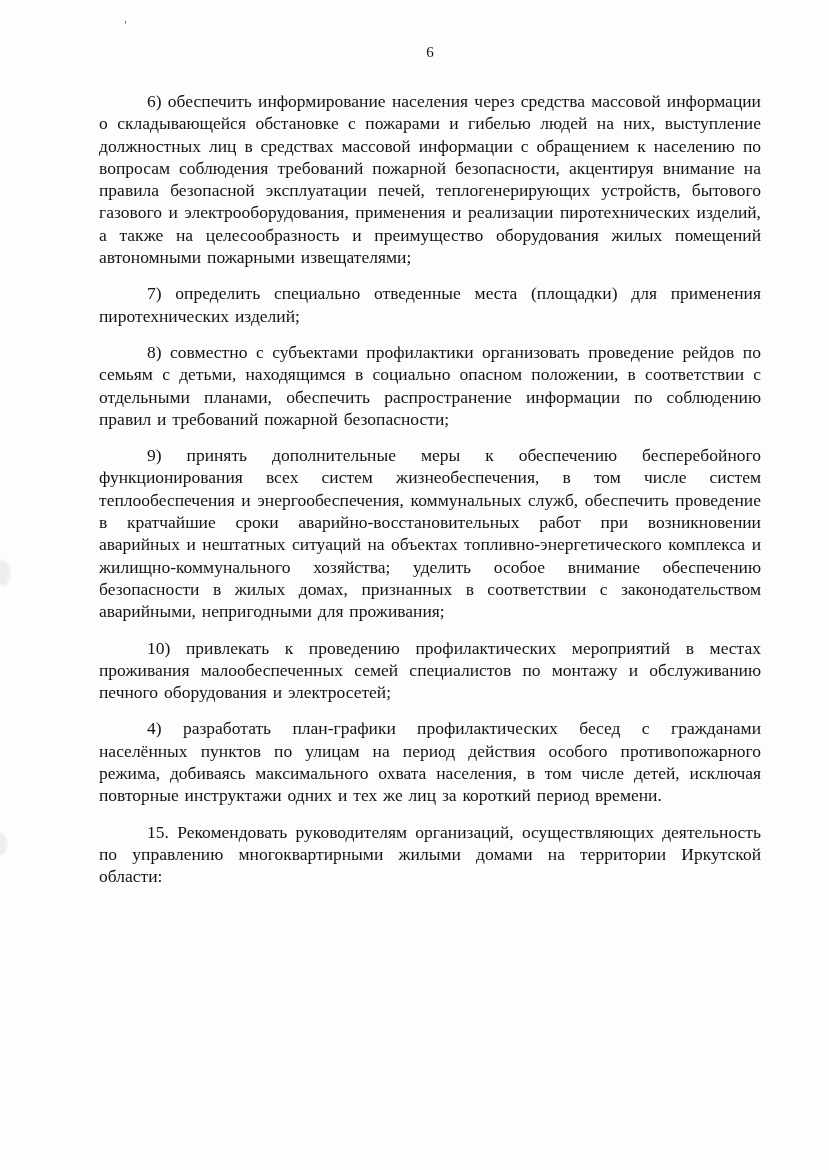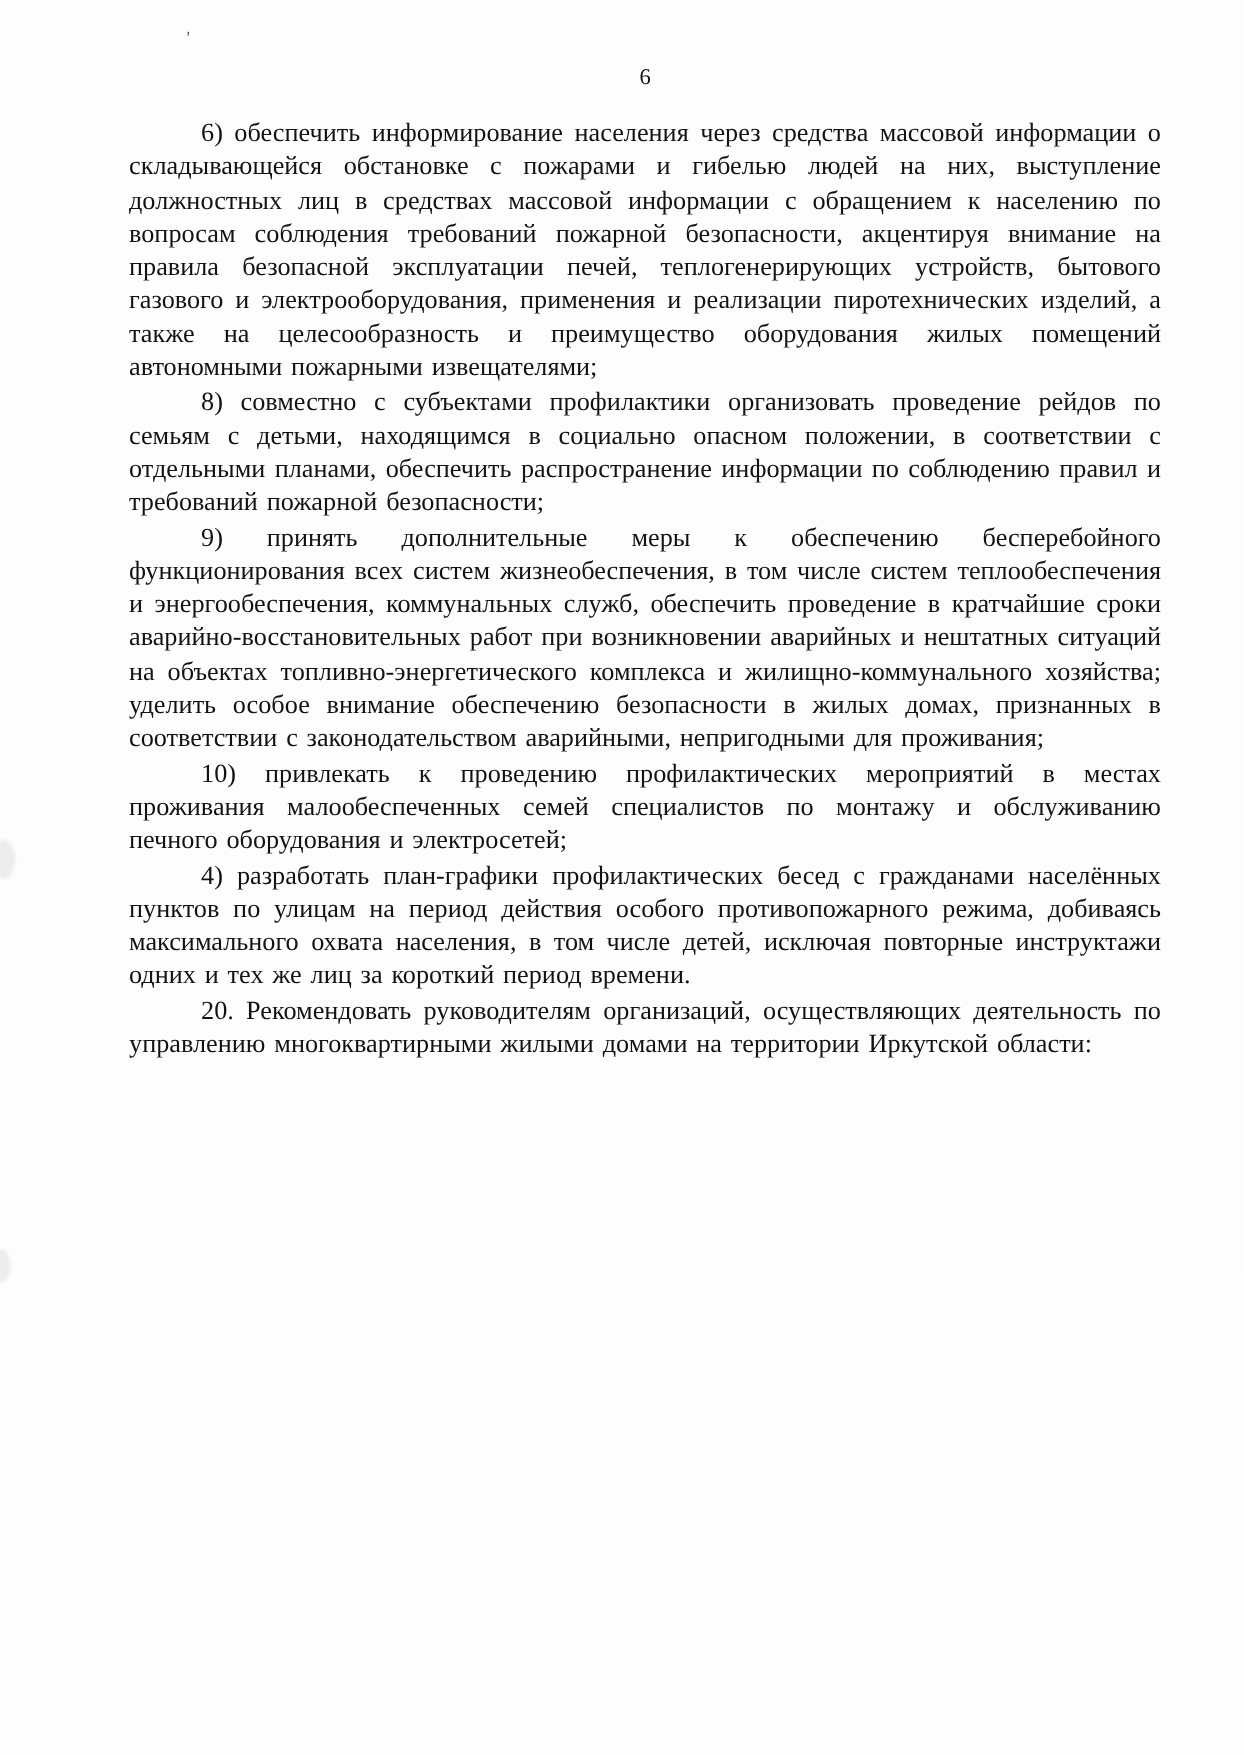--- a/index.html
+++ b/index.html
@@ -33,21 +33,21 @@
     font-size: 15px;
     color: #111;
   }
   .body-text {
     position: absolute;
     top: 76px;
     left: 85px;
     width: 690px;
   }
   .body-text p {
-    margin: 1px;
+    margin: 14px;
     padding: 0;
     text-indent: 48px;
     text-align: justify;
     font-size: 17.5px;
     line-height: 22.3px;
     word-spacing: 1.5px;
     color: #121212;
   }
   .body-text p.continued {
     text-align-last: justify;
@@ -66,19 +66,20 @@
 
 <div class="page">
   <span class="top-mark">'</span>
   <div class="smudge smudge-a"></div>
   <div class="smudge smudge-b"></div>
 
   <div class="page-number">6</div>
 
   <div class="body-text">
     <p>6) обеспечить информирование населения через средства массовой информации о складывающейся обстановке с пожарами и гибелью людей на них, выступление должностных лиц в средствах массовой информации с обращением к населению по вопросам соблюдения требований пожарной безопасности, акцентируя внимание на правила безопасной эксплуатации печей, теплогенерирующих устройств, бытового газового и электрооборудования, применения и реализации пиротехнических изделий, а также на целесообразность и преимущество оборудования жилых помещений автономными пожарными извещателями;</p>
+    <p>7) определить специально отведенные места (площадки) для применения пиротехнических изделий;</p>
     <p>8) совместно с субъектами профилактики организовать проведение рейдов по семьям с детьми, находящимся в социально опасном положении, в соответствии с отдельными планами, обеспечить распространение информации по соблюдению правил и требований пожарной безопасности;</p>
     <p>9) принять дополнительные меры к обеспечению бесперебойного функционирования всех систем жизнеобеспечения, в том числе систем теплообеспечения и энергообеспечения, коммунальных служб, обеспечить проведение в кратчайшие сроки аварийно-восстановительных работ при возникновении аварийных и нештатных ситуаций на объектах топливно-энергетического комплекса и жилищно-коммунального хозяйства; уделить особое внимание обеспечению безопасности в жилых домах, признанных в соответствии с законодательством аварийными, непригодными для проживания;</p>
     <p>10) привлекать к проведению профилактических мероприятий в местах проживания малообеспеченных семей специалистов по монтажу и обслуживанию печного оборудования и электросетей;</p>
     <p>4) разработать план-графики профилактических бесед с гражданами населённых пунктов по улицам на период действия особого противопожарного режима, добиваясь максимального охвата населения, в том числе детей, исключая повторные инструктажи одних и тех же лиц за короткий период времени.</p>
-    <p>20. Рекомендовать руководителям организаций, осуществляющих деятельность по управлению многоквартирными жилыми домами на территории Иркутской области:</p>
+    <p>15. Рекомендовать руководителям организаций, осуществляющих деятельность по управлению многоквартирными жилыми домами на территории Иркутской области:</p>
   </div>
 </div>
 
 </body></html>

